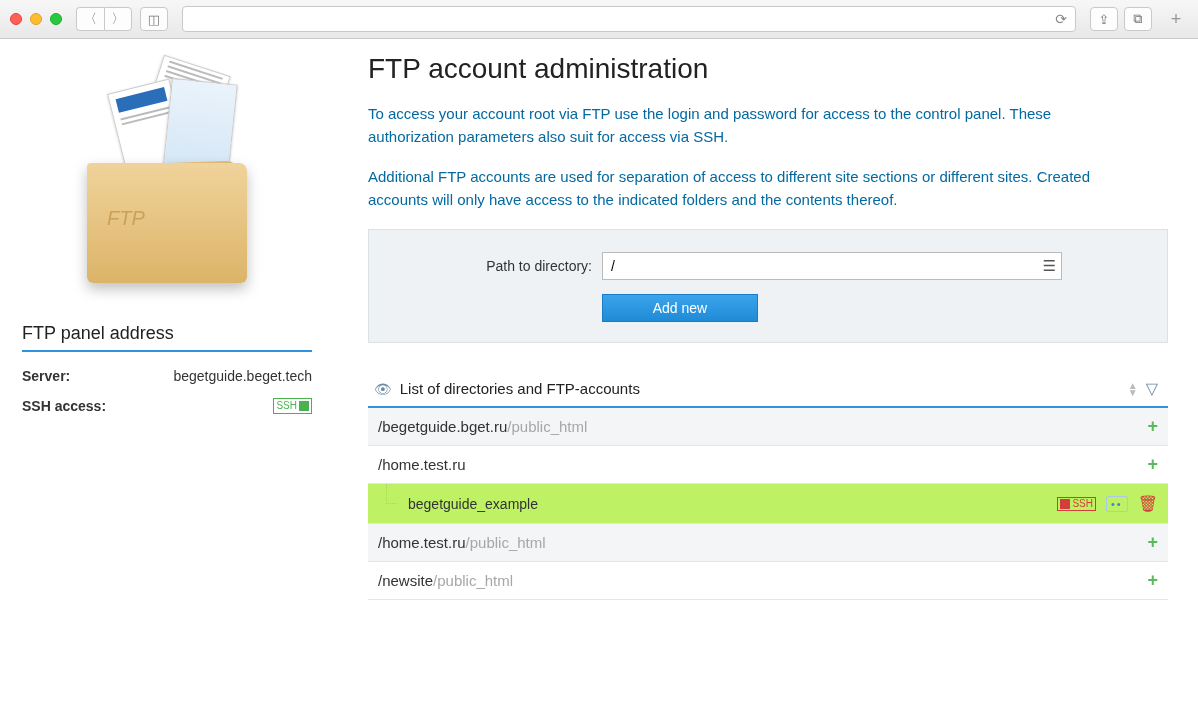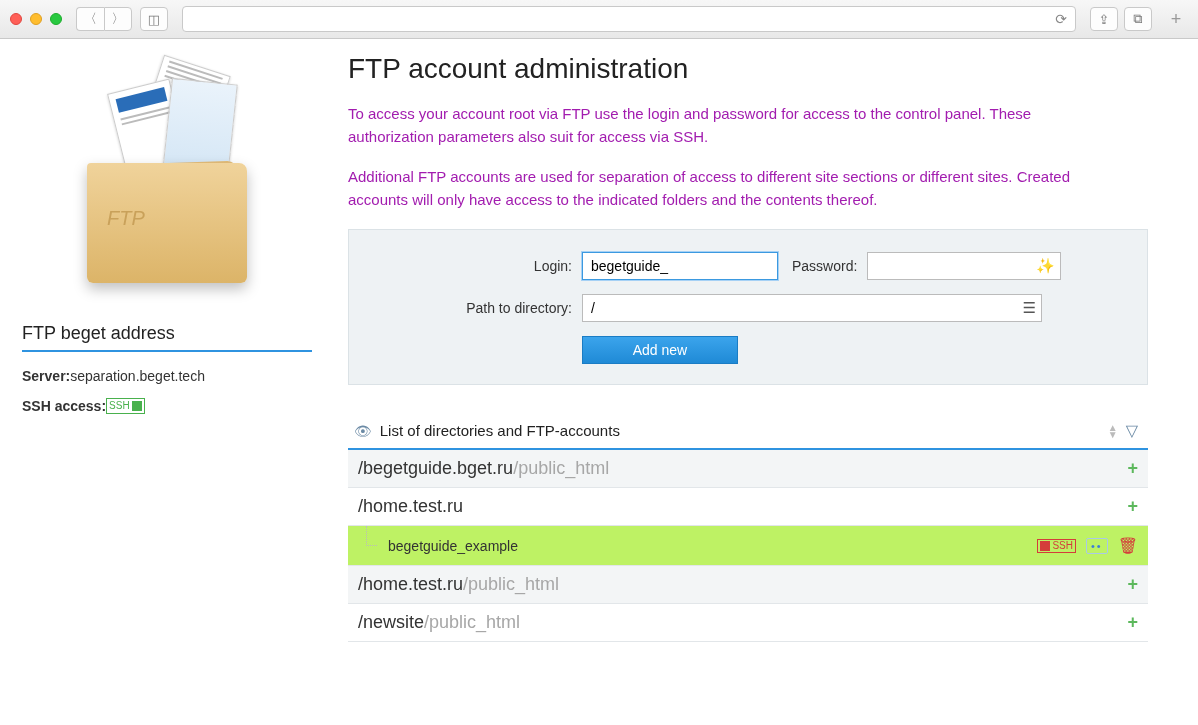--- a/index.html
+++ b/index.html
@@ -16,21 +16,21 @@
 .chrome-btn-group { display:flex; }
 .chrome-btn-group .chrome-btn:first-child { border-radius: 4px 0 0 4px; border-right:none;}
 .chrome-btn-group .chrome-btn:last-child { border-radius: 0 4px 4px 0;}
 .url-bar { flex:1; height:26px; background:#fff; border:1px solid #c9c9c9; border-radius:4px; margin: 0 6px; display:flex; align-items:center; justify-content:flex-end; padding:0 8px; color:#888;}
 .chrome-right { display:flex; gap:6px; }
 .new-tab { width:24px; text-align:center; color:#999; font-size:18px; margin-left:4px;}
 
 
 .page { display:flex; padding: 14px 22px 40px 22px; gap: 36px; }
 .sidebar { width: 290px; flex-shrink:0; }
-.main { flex:1; max-width: 800px;}
+.main { flex:1; max-width: 800px; margin-left: 20px;}
 
 
 .menu-row { display:flex; align-items:center; gap:10px; margin-bottom: 18px;}
 .menu-burger { width: 30px; height: 28px; background:#2f93e0; display:flex; flex-direction:column; justify-content:center; align-items:center; gap:3px;}
 .menu-burger span { width:16px; height:2px; background:#fff;}
 .menu-text { color:#2f93e0; font-size:20px; }
 
 
 .folder-ill { width:220px; height:240px; margin: 0 auto 30px; position:relative; }
 .folder-back { position:absolute; bottom:20px; left:40px; width:140px; height:110px; background:linear-gradient(#e6bf7a,#d4a95f); border-radius:4px 10px 6px 6px; transform:skewY(-2deg);}
@@ -38,28 +38,28 @@
 .folder-front::after{content:"FTP"; position:absolute; left:20px; top:44px; color:#c9a15a; font-size:20px; font-style:italic;}
 .doc { position:absolute; background:#fff; border:1px solid #ccc; box-shadow:0 1px 3px rgba(0,0,0,0.2);}
 .doc1 { width:70px; height:100px; left:90px; top:10px; transform:rotate(18deg);}
 .doc2 { width:66px; height:94px; left:110px; top:28px; transform:rotate(6deg); background:linear-gradient(#eaf3fb,#d4e6f5);}
 .doc3 { width:64px; height:90px; left:60px; top:32px; transform:rotate(-14deg);}
 .doc3::before{content:""; display:block; height:14px; background:#2a6db8; margin:6px;}
 .docline { height:2px; background:#bbb; margin:3px 6px;}
 
 
 .side-head { font-size:18px; color:#222; padding-bottom:6px; border-bottom:2px solid #2f93e0; margin-bottom:16px;}
-.info-row { display:flex; justify-content:flex-start; font-size:14px; margin-bottom:14px;}
+.info-row { display:flex; justify-content:space-between; font-size:14px; margin-bottom:14px;}
 .info-row .lbl { font-weight:bold; }
 .ssh-badge { border:1px solid #49b14d; color:#49b14d; font-size:10px; padding:1px 2px; display:inline-flex; align-items:center; gap:2px; line-height:1;}
 .ssh-badge .sq { width:10px; height:10px; background:#49b14d;}
 
 
 h1 { font-size:28px; font-weight:400; color:#222; margin-bottom:18px;}
-.desc { font-size:15px; color:#a21caf; line-height:1.5; margin-bottom:18px; max-width:770px;}
+.desc { font-size:15px; color:#0369a1; line-height:1.5; margin-bottom:18px; max-width:770px;}
 
 .form-panel { background:#eef2f4; border:1px solid #dbe2e6; padding: 22px 28px 20px; margin-bottom:28px;}
 .form-row { display:flex; align-items:center; gap:10px; margin-bottom:14px;}
 .form-row label { text-align:right; }
 .lbl-login { width:195px;}
 .inp { height:28px; border:1px solid #bbb; background:#fff; padding:0 8px; font-size:14px;}
 .inp-login { width:196px; border:1px solid #3b99e0; outline:1px solid #a6d1f5;}
 .wand-wrap { position:relative; width:194px;}
 .wand-icon { position:absolute; right:6px; top:5px; color:#3b7dd8; font-size:15px; pointer-events:none;}
 .list-icon { position:absolute; right:6px; top:5px; color:#555; font-size:15px; pointer-events:none;}
@@ -68,21 +68,21 @@
 
 
 .list-head { display:flex; align-items:center; border-bottom:2px solid #2f93e0; padding:8px 6px; gap:8px;}
 .list-head .eye { color:#6b8aa5;}
 .list-head .title { flex:1; font-size:15px; color:#222;}
 .sort-arrows { color:#bbb; font-size:10px; line-height:0.7;}
 .filter-icon { color:#6b8aa5; font-size:16px; margin-right:4px;}
 
 .dir-row { display:flex; align-items:center; justify-content:space-between; padding:8px 10px; border-bottom:1px solid #e2e6e9; background:#f3f5f6;}
 .dir-row.alt { background:#fff;}
-.dir-path { font-size:18px;}
+.dir-path { font-size:15px;}
 .dir-path .grey { color:#a7a7a7;}
 .plus-icon { color:#5cb85c; font-size:18px; font-weight:bold;}
 
 .acct-row { display:flex; align-items:center; justify-content:space-between; padding:10px 10px 10px 40px; border-bottom:1px solid #e2e6e9; background:#bef264; position:relative;}
 .acct-row::before { content:""; position:absolute; left:18px; top:0; bottom:50%; width:10px; border-left:1px dotted #bbb; border-bottom:1px dotted #bbb;}
 .acct-actions { display:flex; gap:10px; align-items:center;}
 .ssh-red { border:1px solid #d43d3a; color:#d43d3a; font-size:10px; padding:1px 2px; display:inline-flex; align-items:center; gap:2px; line-height:1;}
 .ssh-red .sq { width:10px; height:10px; background:#d43d3a;}
 .pw-icon { color:#3b7dd8; border:1px solid #a9c9e8; padding:1px 4px; font-size:11px; letter-spacing:2px; border-radius:2px;}
 .trash-icon { color:#d43d3a; font-size:16px;}
@@ -124,49 +124,40 @@
         </div>
       <div class="doc doc3">
           <div class="docline"></div>
           <div class="docline"></div>
         </div>
       <div class="doc doc2"></div>
       <div class="folder-back"></div>
       <div class="folder-front"></div>
     </div>
 
-    <div class="side-head">FTP beget address</div>
+    <div class="side-head">FTP panel address</div>
     <div class="info-row">
       <span class="lbl">Server:</span>
-      <span>separation.beget.tech</span>
+      <span>begetguide.beget.tech</span>
     </div>
     <div class="info-row">
       <span class="lbl">SSH access:</span>
       <span class="ssh-badge">
           <span>SSH</span>
           <span class="sq"></span>
         </span>
     </div>
   </aside>
 
   <main class="main">
     <h1>FTP account administration</h1>
     <p class="desc">To access your account root via FTP use the login and password for access to the control panel. These authorization parameters also suit for access via SSH.</p>
     <p class="desc">Additional FTP accounts are used for separation of access to different site sections or different sites. Created accounts will only have access to the indicated folders and the contents thereof.</p>
 
     <div class="form-panel">
-      <div class="form-row">
-        <label class="lbl-login">Login:</label>
-        <input class="inp inp-login" value="begetguide_" style="">
-        <label style="margin-left:4px;">Password:</label>
-        <div class="wand-wrap">
-          <input class="inp" style="width: 100%;" value="">
-          <span class="wand-icon">✨</span>
-        </div>
-      </div>
       <div class="form-row">
         <label class="lbl-login">Path to directory:</label>
         <div class="path-wrap">
           <input class="inp" style="width: 100%;" value="/">
           <span class="list-icon">☰</span>
         </div>
       </div>
       <button class="btn-add">Add new</button>
     </div>
 

